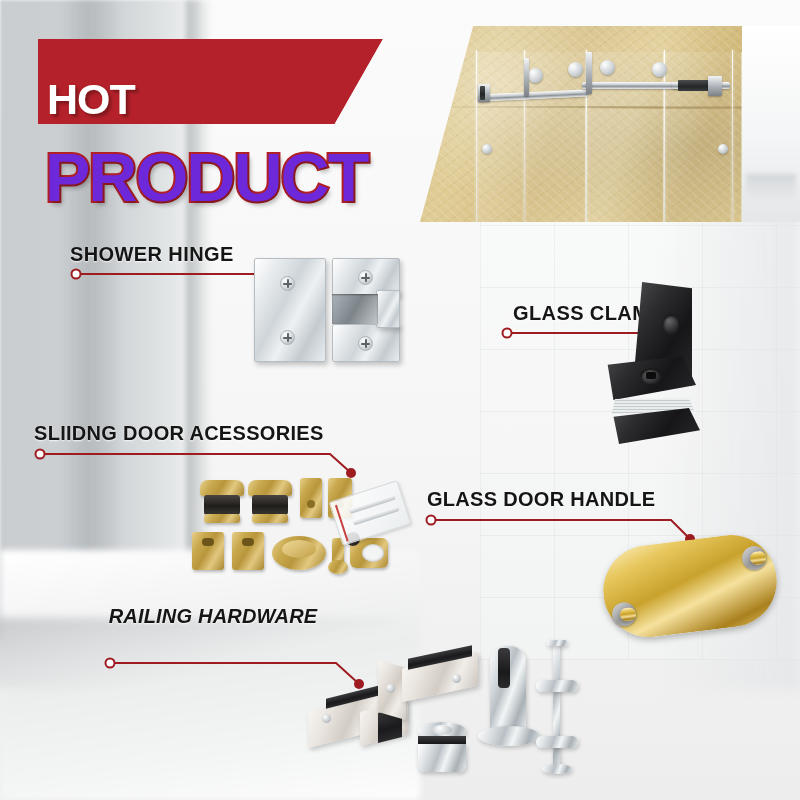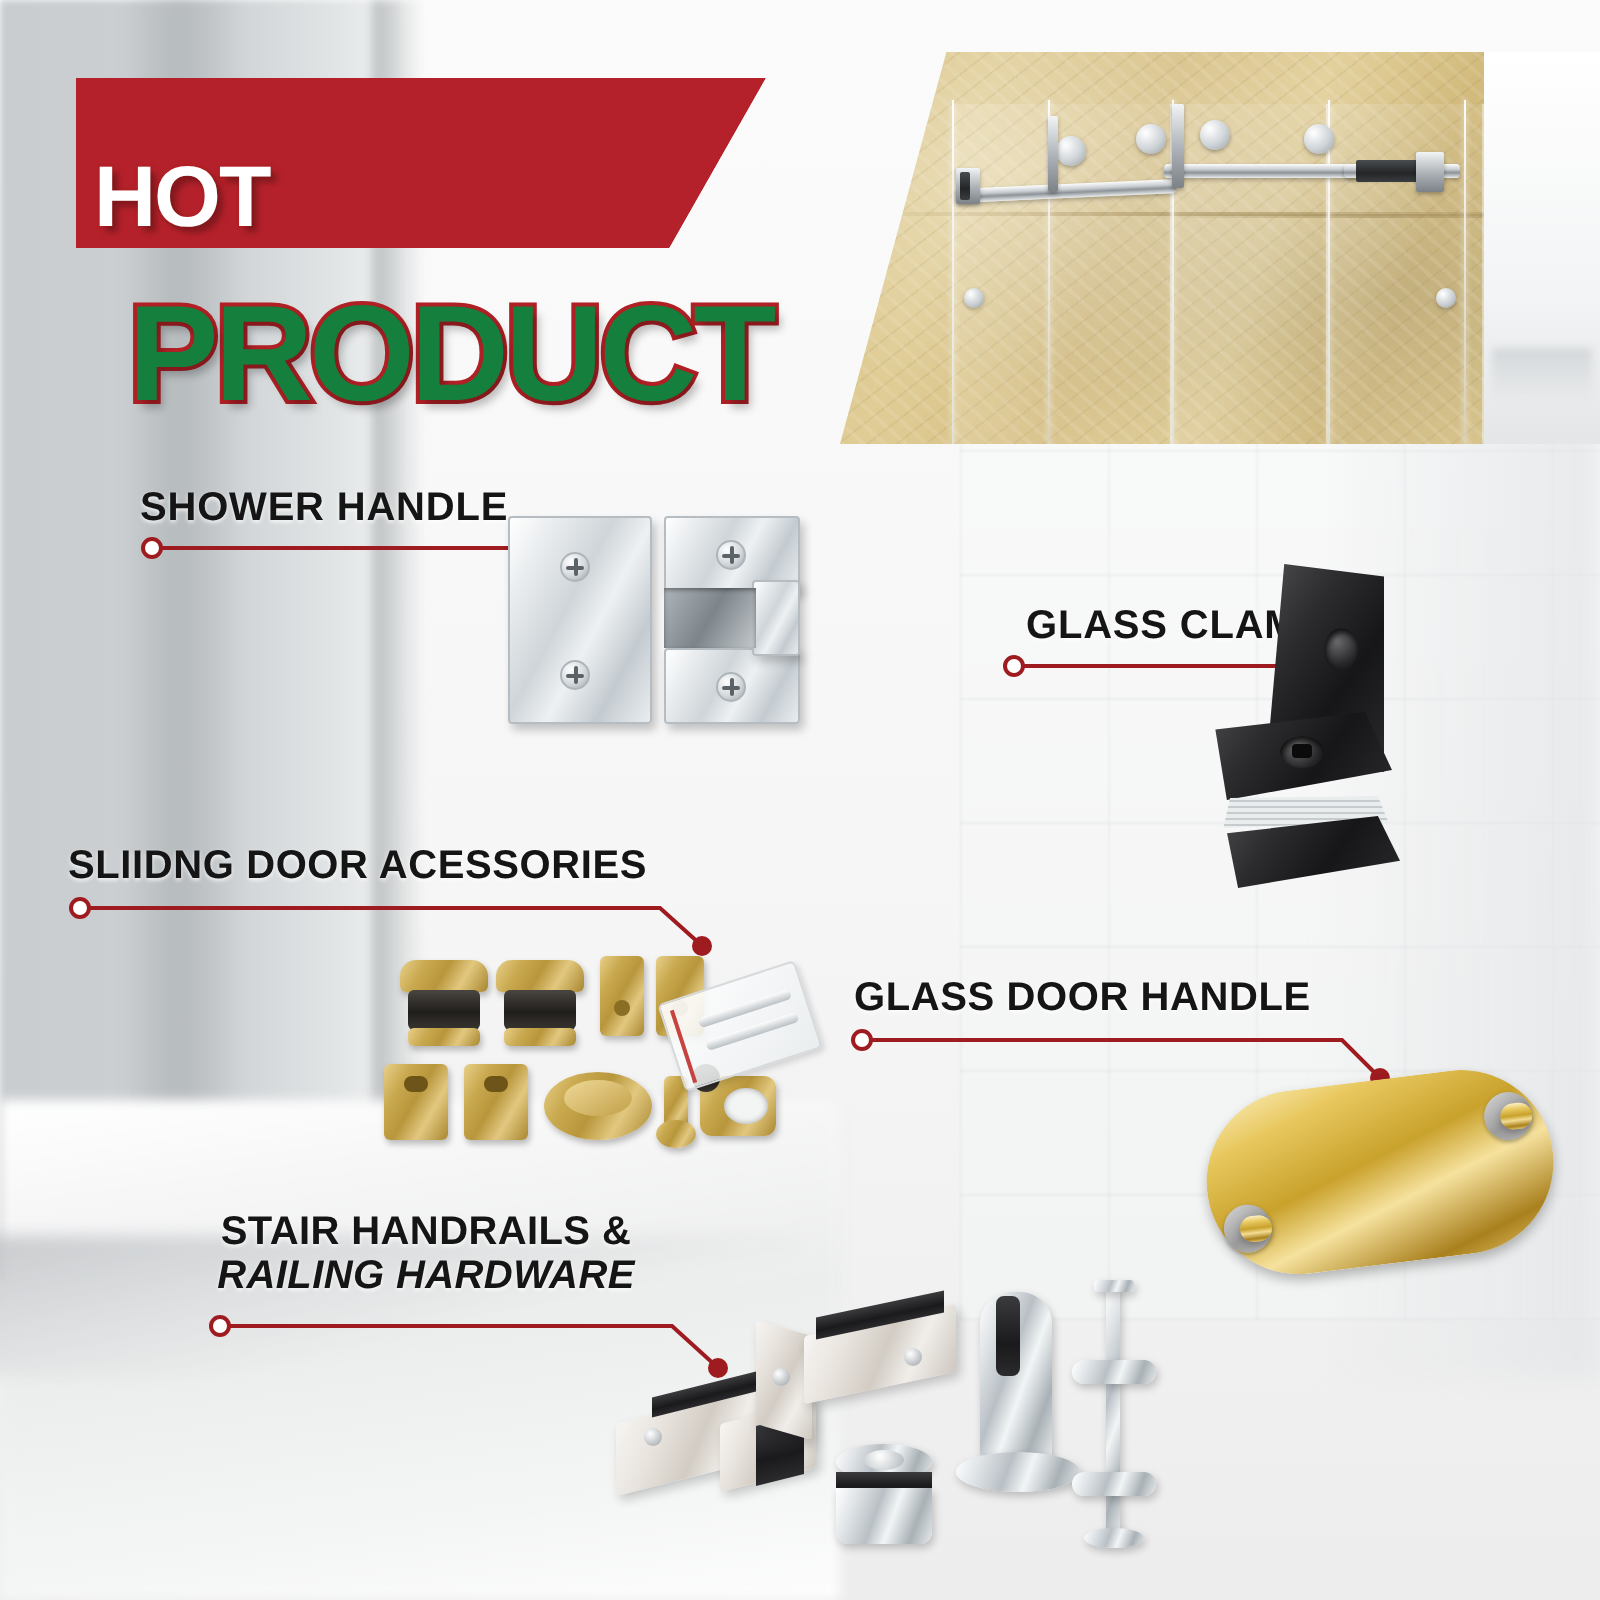--- a/index.html
+++ b/index.html
@@ -312,24 +312,24 @@
     <div class="hero-block" style="left:166px;top:26px;width:6px;height:42px;"></div>
 
     <div class="hero-knob" style="left:62px;top:118px;"></div>
     <div class="hero-knob" style="left:298px;top:118px;"></div>
   </div>
 
   <div class="banner">
     <div class="banner-fill" style="background: rgb(181, 33, 42);"></div>
   </div>
   <div class="title-hot" style="color: rgb(255, 255, 255); -webkit-text-stroke-color: rgb(176, 32, 37);">HOT</div>
-  <div class="title-product" style="color: #15803d; margin-left: 19px; -webkit-text-stroke-color: rgb(176, 32, 37);">PRODUCT</div>
+  <div class="title-product" style="color: #6d28d9; -webkit-text-stroke-color: rgb(176, 32, 37);">PRODUCT</div>
 
   <div class="callout" style="left:70px; top:243px;">
-    <div class="cap" style="font-size: 20px; letter-spacing: 0.4px; color: rgb(21, 21, 21);">SHOWER HANDLE</div>
+    <div class="cap" style="font-size: 20px; letter-spacing: 0.4px; color: rgb(21, 21, 21);">SHOWER HINGE</div>
     <svg class="leader" style="top:24px;" width="230" height="14">
       <line x1="6" y1="7" x2="198" y2="7" stroke="#9e1b20" stroke-width="2"></line>
       <circle cx="6" cy="7" r="4.5" fill="#ffffff" stroke="#9e1b20" stroke-width="2"></circle>
       <circle cx="199" cy="7" r="5" fill="#9e1b20"></circle>
     </svg>
   </div>
 
   <div class="prod" style="left:248px; top:250px; width:160px; height:120px;">
     <div class="hinge-plate" style="left:6px;  top:8px;  width:72px; height:104px;"></div>
     <div class="hinge-plate" style="left:84px; top:8px;  width:68px; height:38px;"></div>
@@ -447,21 +447,20 @@
                   linear-gradient(160deg,#fdf0c2 0%,#e8c85f 20%,#c9a22c 45%,
                     #f6e29e 62%,#a9801d 85%,#e3c369 100%) border-box;
                 box-shadow:0 3px 6px rgba(0,0,0,.26);"></div>
     <div class="washer" style="left:12px;  top:60px; width:24px; height:24px;"></div>
     <div class="washer" style="left:148px; top:20px; width:24px; height:24px;"></div>
     <div class="handle-bar" style="left:20px;  top:66px; width:16px; height:13px;"></div>
     <div class="handle-bar" style="left:156px; top:26px; width:16px; height:13px;"></div>
   </div>
 
   <div class="callout" style="left:88px; top:605px; width:250px;">
-    <div class="cap two-line" style="font-size: 20px; letter-spacing: 0.2px; color: rgb(21, 21, 21);">STAIR HANDRAILS &amp;</div>
     <div class="cap two-line" style="font-size: 20px; letter-spacing: 0.2px; color: rgb(21, 21, 21); font-style: italic;">RAILING HARDWARE</div>
     <svg class="leader" style="left:14px; top:50px;" width="290" height="36">
       <polyline points="8,8 234,8 256,28" fill="none" stroke="#9e1b20" stroke-width="2"></polyline>
       <circle cx="8" cy="8" r="4.5" fill="#ffffff" stroke="#9e1b20" stroke-width="2"></circle>
       <circle cx="257" cy="29" r="5" fill="#9e1b20"></circle>
     </svg>
   </div>
 
   <div class="prod" style="left:300px; top:640px; width:290px; height:150px;">
 

